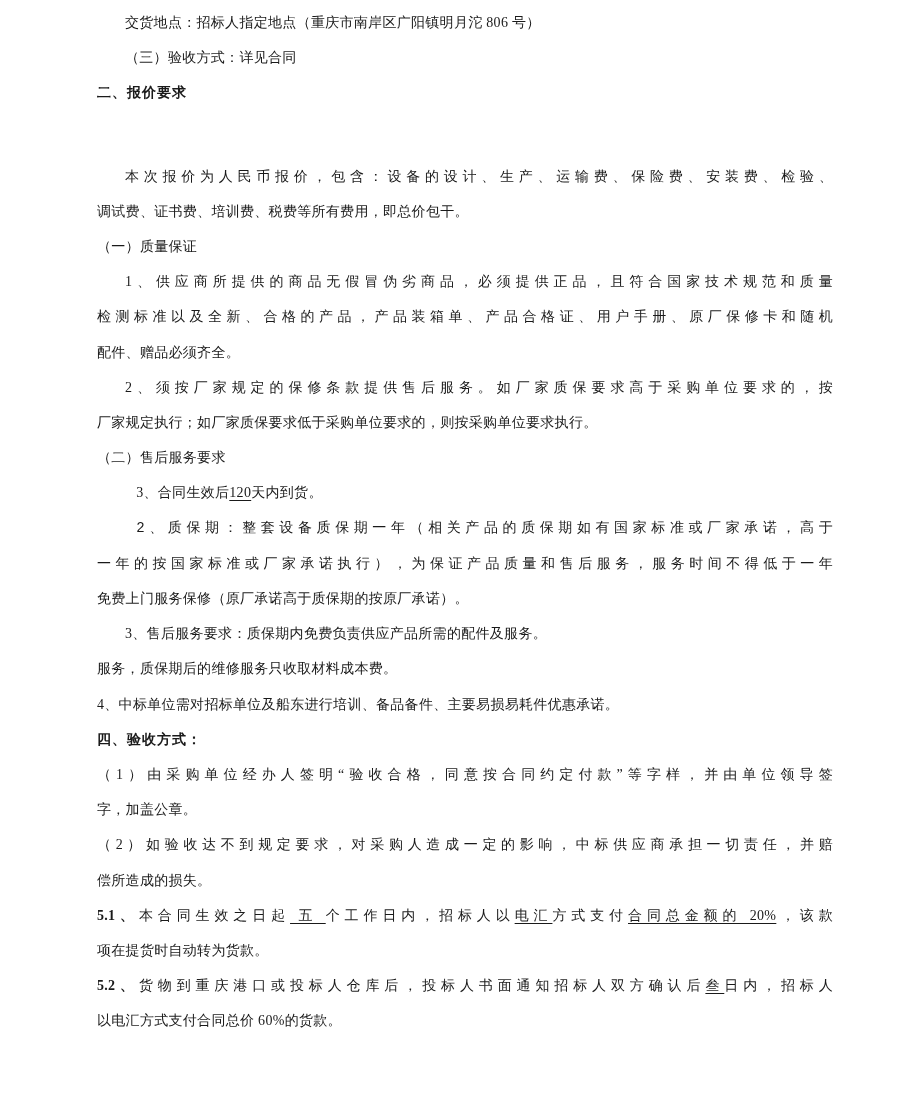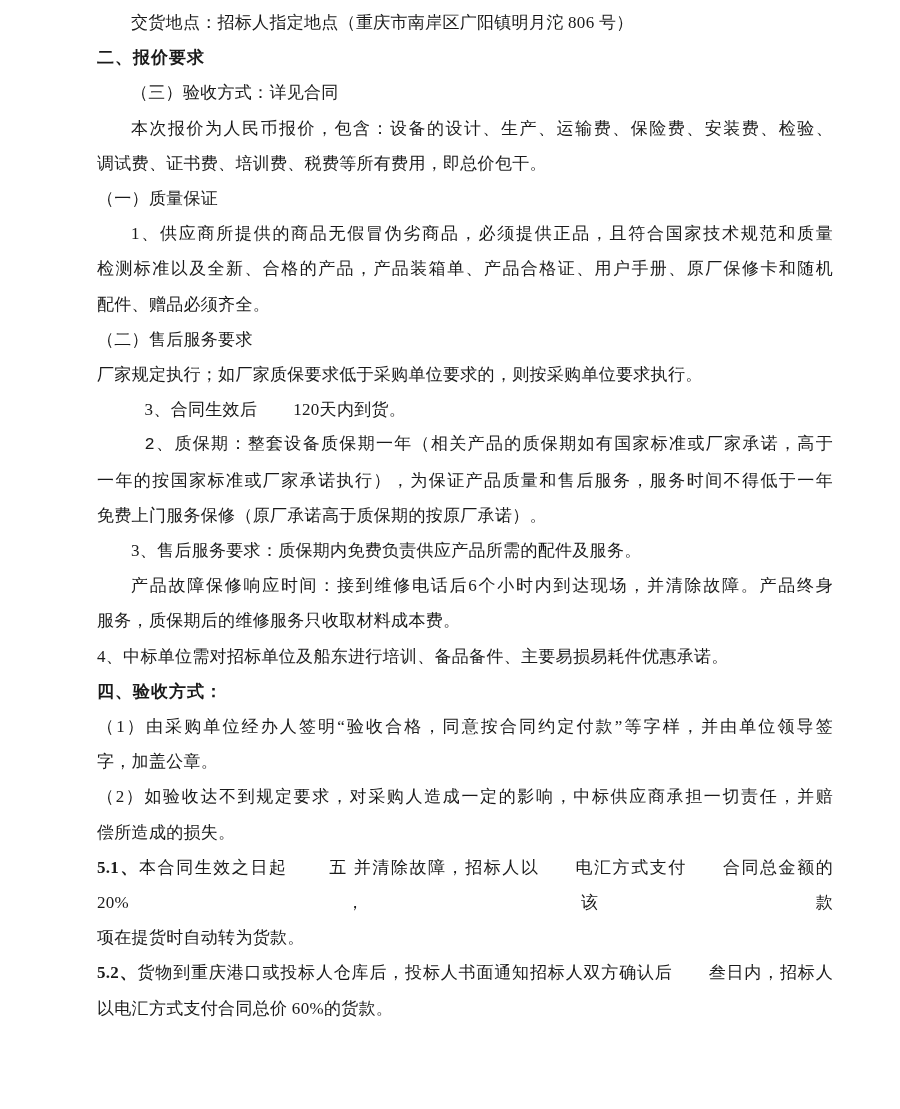--- a/index.html
+++ b/index.html
@@ -14,69 +14,69 @@
     color: #1a1a1a;
     font-family: "Liberation Serif", "DejaVu Serif", serif;
   }
   .doc {
     position: absolute;
     left: 97px;
     top: 5px;
     width: 736px;
   }
   .line {
-    font-size: 17px;
+    font-size: 14px;
     line-height: 35.2px;
     white-space: pre-wrap;
     text-align: left;
     letter-spacing: 0.3px;
   }
   .line.justify {
     text-align: justify;
     text-align-last: justify;
   }
   .line.heading {
     font-family: "Liberation Sans", "DejaVu Sans", sans-serif;
     font-weight: bold;
     letter-spacing: 1px;
   }
   .u {
+    text-decoration: underline;
     text-underline-offset: 3px;
     text-decoration-thickness: 1px;
-    margin-left: 36px;
   }
   .b {
     font-weight: bold;
   }
 </style>
 </head>
 <body>
 
 <div class="doc">
     <div class="line" style="padding-left: 2em;"><span>交货地点：招标人指定地点（重庆市南岸区广阳镇明月沱 806 号）</span></div>
+    <div class="line" style="padding-left: 2em;"><span>（三）验收方式：详见合同</span></div>
     <div class="line heading"><span>二、报价要求</span></div>
-    <div class="line" style="padding-left: 2em;"><span>（三）验收方式：详见合同</span></div>
-    <div class="line justify" style="padding-left: 2em;"><span>本次报价为人民币报价，包含：设备的设计、生产、运输费、保险费、安装费、检验、</span></div>
+    <div class="line justify" style="padding-left: 2em; margin-top: 48px;"><span>本次报价为人民币报价，包含：设备的设计、生产、运输费、保险费、安装费、检验、</span></div>
     <div class="line"><span>调试费、证书费、培训费、税费等所有费用，即总价包干。</span></div>
     <div class="line"><span>（一）质量保证</span></div>
     <div class="line justify" style="padding-left: 2em;"><span>1、供应商所提供的商品无假冒伪劣商品，必须提供正品，且符合国家技术规范和质量</span></div>
     <div class="line justify"><span>检测标准以及全新、合格的产品，产品装箱单、产品合格证、用户手册、原厂保修卡和随机</span></div>
     <div class="line"><span>配件、赠品必须齐全。</span></div>
+    <div class="line justify" style="padding-left: 2em;"><span>2、须按厂家规定的保修条款提供售后服务。如厂家质保要求高于采购单位要求的，按</span></div>
+    <div class="line"><span>厂家规定执行；如厂家质保要求低于采购单位要求的，则按采购单位要求执行。</span></div>
     <div class="line"><span>（二）售后服务要求</span></div>
-    <div class="line"><span>厂家规定执行；如厂家质保要求低于采购单位要求的，则按采购单位要求执行。</span></div>
     <div class="line" style="padding-left: 2.8em;"><span>3、合同生效后</span><span class="u">120</span><span>天内到货。</span></div>
     <div class="line justify" style="padding-left: 2.8em; font-family: Liberation Mono, monospace;"><span>2、质保期：整套设备质保期一年（相关产品的质保期如有国家标准或厂家承诺，高于</span></div>
     <div class="line justify"><span>一年的按国家标准或厂家承诺执行），为保证产品质量和售后服务，服务时间不得低于一年</span></div>
     <div class="line"><span>免费上门服务保修（原厂承诺高于质保期的按原厂承诺）。</span></div>
     <div class="line" style="padding-left: 2em;"><span>3、售后服务要求：质保期内免费负责供应产品所需的配件及服务。</span></div>
-    <div class="line justify" style="padding-left: 2em;"><span>产品故障保修响应时间：接到维修电话后6个小时内到达现场，并清除故障。产品终身</span></div>
     <div class="line"><span>服务，质保期后的维修服务只收取材料成本费。</span></div>
     <div class="line"><span>4、中标单位需对招标单位及船东进行培训、备品备件、主要易损易耗件优惠承诺。</span></div>
     <div class="line heading"><span>四、验收方式：</span></div>
     <div class="line justify"><span>（1）由采购单位经办人签明“验收合格，同意按合同约定付款”等字样，并由单位领导签</span></div>
     <div class="line"><span>字，加盖公章。</span></div>
     <div class="line justify"><span>（2）如验收达不到规定要求，对采购人造成一定的影响，中标供应商承担一切责任，并赔</span></div>
     <div class="line"><span>偿所造成的损失。</span></div>
-    <div class="line justify"><span class="b">5.1、</span><span>本合同生效之日起</span><span class="u"> 五 </span><span>并清除故障，招标人以</span><span class="u">电汇</span><span>方式支付</span><span class="u">合同总金额的 20%</span><span>，该款</span></div>
+    <div class="line justify"><span class="b">5.1、</span><span>本合同生效之日起</span><span class="u"> 五 </span><span>个工作日内，招标人以</span><span class="u">电汇</span><span>方式支付</span><span class="u">合同总金额的 20%</span><span>，该款</span></div>
     <div class="line"><span>项在提货时自动转为货款。</span></div>
     <div class="line justify"><span class="b">5.2、</span><span>货物到重庆港口或投标人仓库后，投标人书面通知招标人双方确认后</span><span class="u">叁</span><span>日内，招标人</span></div>
     <div class="line"><span>以电汇方式支付合同总价 60%的货款。</span></div>
   </div>
 
 </body></html>

